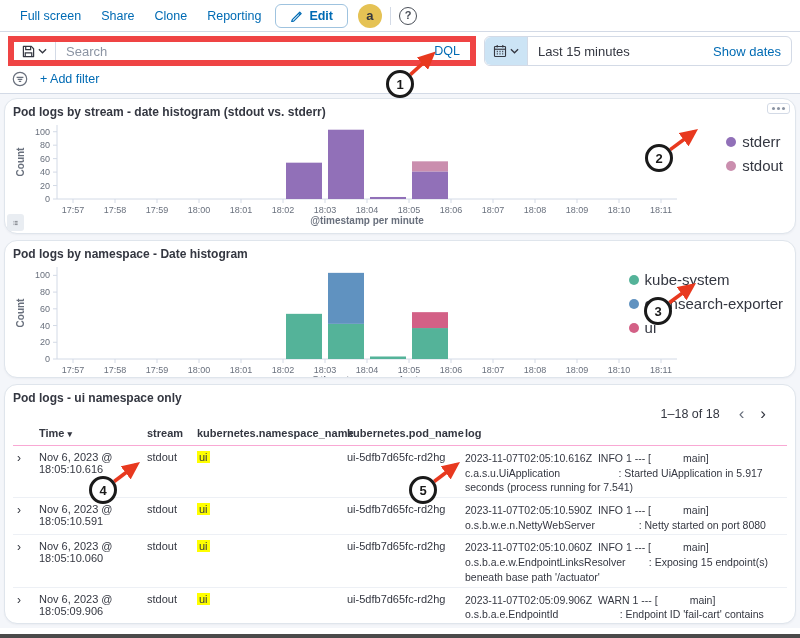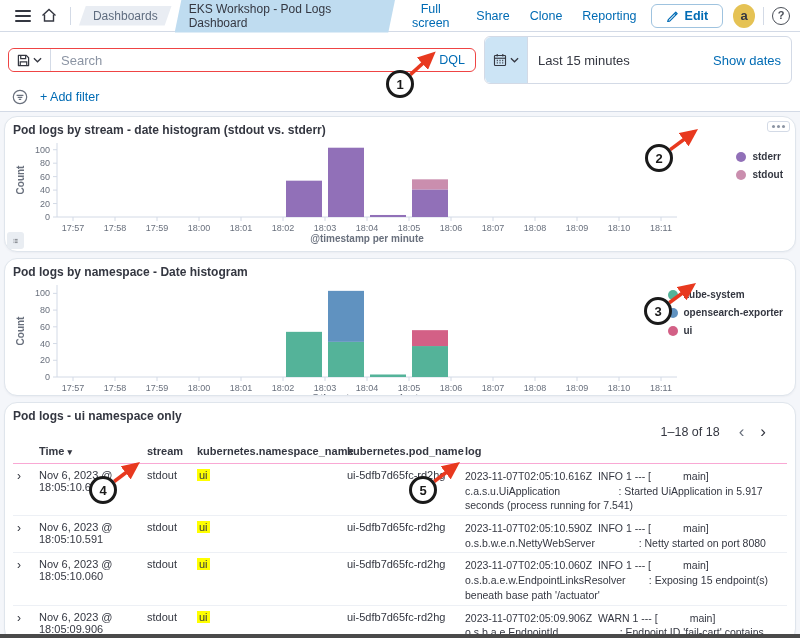--- a/index.html
+++ b/index.html
@@ -24,48 +24,48 @@
   .nav-link { background:none; border:none; color:#006BB4; font-size:12.5px; margin:0 10px; padding:10px 0; }
   .edit-btn { display:flex; align-items:center; gap:6px; border:1px solid #9FC3DF; background:#fff;
               color:#006BB4; font-weight:bold; font-size:12.5px; border-radius:6px; padding:4px 14px; margin:0 10px 0 4px; }
   .avatar { width:24px; height:24px; border-radius:50%; background:#E5C254; color:#343741;
             font-weight:bold; font-size:13px; display:flex; align-items:center; justify-content:center; border:none; }
   .help-btn { width:18px; height:18px; border-radius:50%; border:1.4px solid #4a4f58; background:#fff;
               color:#4a4f58; font-size:11px; font-weight:bold; line-height:1; display:flex; align-items:center; justify-content:center; }
 
   
   .querybar { display:flex; align-items:center; gap:8px; padding:4px 8px; background:#fff; }
-  .search-box { flex:1; display:flex; align-items:center; height:24px; border:1px solid #ef4444; border-radius:6px; background:#fff; }
+  .search-box { flex:1; display:flex; align-items:center; height:30px; border:6px solid #ef4444; border-radius:0; background:#fff; }
   .saved-query-btn { display:flex; align-items:center; gap:3px; height:100%; padding:0 8px;
                      background:#fff; border:none; border-right:1px solid #D3DAE6; border-radius:6px 0 0 6px; }
   .search-input { flex:1; border:none; outline:none; padding:0 10px; font-size:13px; font-family:inherit; color:#343741; min-width:40px; }
   .search-input::placeholder { color:#8B94A3; }
   .dql-btn { background:none; border:none; color:#006BB4; font-size:12.5px; padding:0 10px; }
-  .datepicker { display:flex; align-items:center; height:48px; width:308px; border:1px solid #D3DAE6; border-radius:6px; background:#fff; }
+  .datepicker { display:flex; align-items:center; height:30px; width:308px; border:1px solid #D3DAE6; border-radius:6px; background:#fff; }
   .cal-btn { display:flex; align-items:center; gap:3px; height:100%; padding:0 8px; background:#CCE4F5;
              border:none; border-right:1px solid #D3DAE6; border-radius:6px 0 0 6px; }
   .dp-text { font-size:13px; color:#343741; padding:0 10px; background:none; border:none; }
   .show-dates { margin-left:auto; background:none; border:none; color:#006BB4; font-size:13px; padding:0 10px; }
   .refresh-btn { display:flex; align-items:center; gap:7px; height:30px; padding:0 14px; background:#006BB4;
                  border:none; border-radius:6px; color:#fff; font-weight:bold; font-size:13px; }
 
   
   .filterbar { display:flex; align-items:center; gap:12px; padding:1px 8px 6px 12px; border-bottom:1px solid #D3DAE6; background:#fff; }
   .add-filter { background:none; border:none; color:#006BB4; font-size:12.5px; padding:0; }
 
   
   .main { background:#F4F6FA; padding:4px; display:flex; flex-direction:column; gap:6px; }
   .panel { background:#fff; border:1px solid #DFE5EC; border-radius:13px; position:relative;
            padding:6px 8px; box-shadow:0 1px 2px rgba(20,30,40,.04); overflow:hidden; }
   .panel-title { font-size:12px; font-weight:bold; color:#343741; line-height:14px; }
   .panel-options { position:absolute; top:4px; right:5px; display:flex; gap:2px; padding:3px 4px;
                    background:#fff; border:1px solid #D3DAE6; border-radius:3px; }
   .panel-options i { width:3px; height:3px; border-radius:50%; background:#8B94A3; display:block; }
   .legend { position:absolute; display:flex; flex-direction:column; gap:7px; }
-  .legend-item { display:flex; align-items:center; gap:6px; font-size:10px; color:#343741; cursor:pointer;font-weight:bold; }
+  .legend-item { display:flex; align-items:center; gap:6px; font-size:15px; color:#343741; cursor:pointer; }
   .legend-item .dot { width:10px; height:10px; border-radius:50%; flex:0 0 auto; }
   .legend-toggle { position:absolute; left:2px; bottom:2px; width:17px; height:17px; background:#E9EDF2;
                    border:none; border-radius:3px; display:flex; align-items:center; justify-content:center; }
   #panel-stream .legend { top:34px; right:12px; }
   #panel-namespace .legend { top:30px; right:12px; }
 
   
   .pag-row { display:flex; align-items:center; justify-content:flex-end; gap:2px; padding:2px 14px 2px 0; }
   .pag-label { font-size:12.5px; color:#343741; margin-right:10px; }
   .pag-btn { background:none; border:none; font-size:17px; line-height:14px; padding:0 7px; color:#343741; }
@@ -79,40 +79,20 @@
   .ns-badge { background:#FFFF00; padding:0 2px; color:#343741; }
   .sort-arrow { font-size:9px; margin-left:3px; color:#343741; }
 
   .bottom-strip { position:absolute; left:0; right:0; bottom:0; height:4px; background:#4A4A4A; z-index:40; }
   #annot { position:absolute; left:0; top:0; pointer-events:none; z-index:50; }
 </style>
 </head>
 <body>
 
 <div class="topnav">
-  <div class="nav-left">
-    <button class="icon-btn">
-      <svg width="16" height="14" viewBox="0 0 16 14">
-          <g fill="#343741">
-            <rect y="1" width="16" height="2" rx="1"></rect>
-            <rect y="6" width="16" height="2" rx="1"></rect>
-            <rect y="11" width="16" height="2" rx="1"></rect>
-          </g>
-        </svg>
-    </button>
-    <button class="icon-btn">
-      <svg width="16" height="15" viewBox="0 0 16 15" fill="none" stroke="#343741" stroke-width="1.4">
-          <path d="M1.5 7.5 L8 1.5 L14.5 7.5"></path>
-          <path d="M3.5 6.5 V13 H12.5 V6.5"></path>
-        </svg>
-    </button>
-    <span class="nav-divider"></span>
-    <span class="crumb gray">Dashboards</span>
-    <span class="crumb blue">EKS Workshop - Pod Logs Dashboard</span>
-  </div>
   <div class="nav-right">
     <button class="nav-link">Full screen</button>
     <button class="nav-link">Share</button>
     <button class="nav-link">Clone</button>
     <button class="nav-link">Reporting</button>
     <button class="edit-btn">
       <svg width="13" height="13" viewBox="0 0 14 14" fill="none" stroke="#006BB4" stroke-width="1.3">
           <path d="M2.5 11.5 L10.5 3.5 L12 5 L4 13 L1.8 13.4 Z" stroke-linejoin="round"></path>
           <path d="M9.3 4.7 L10.8 6.2"></path>
         </svg>

